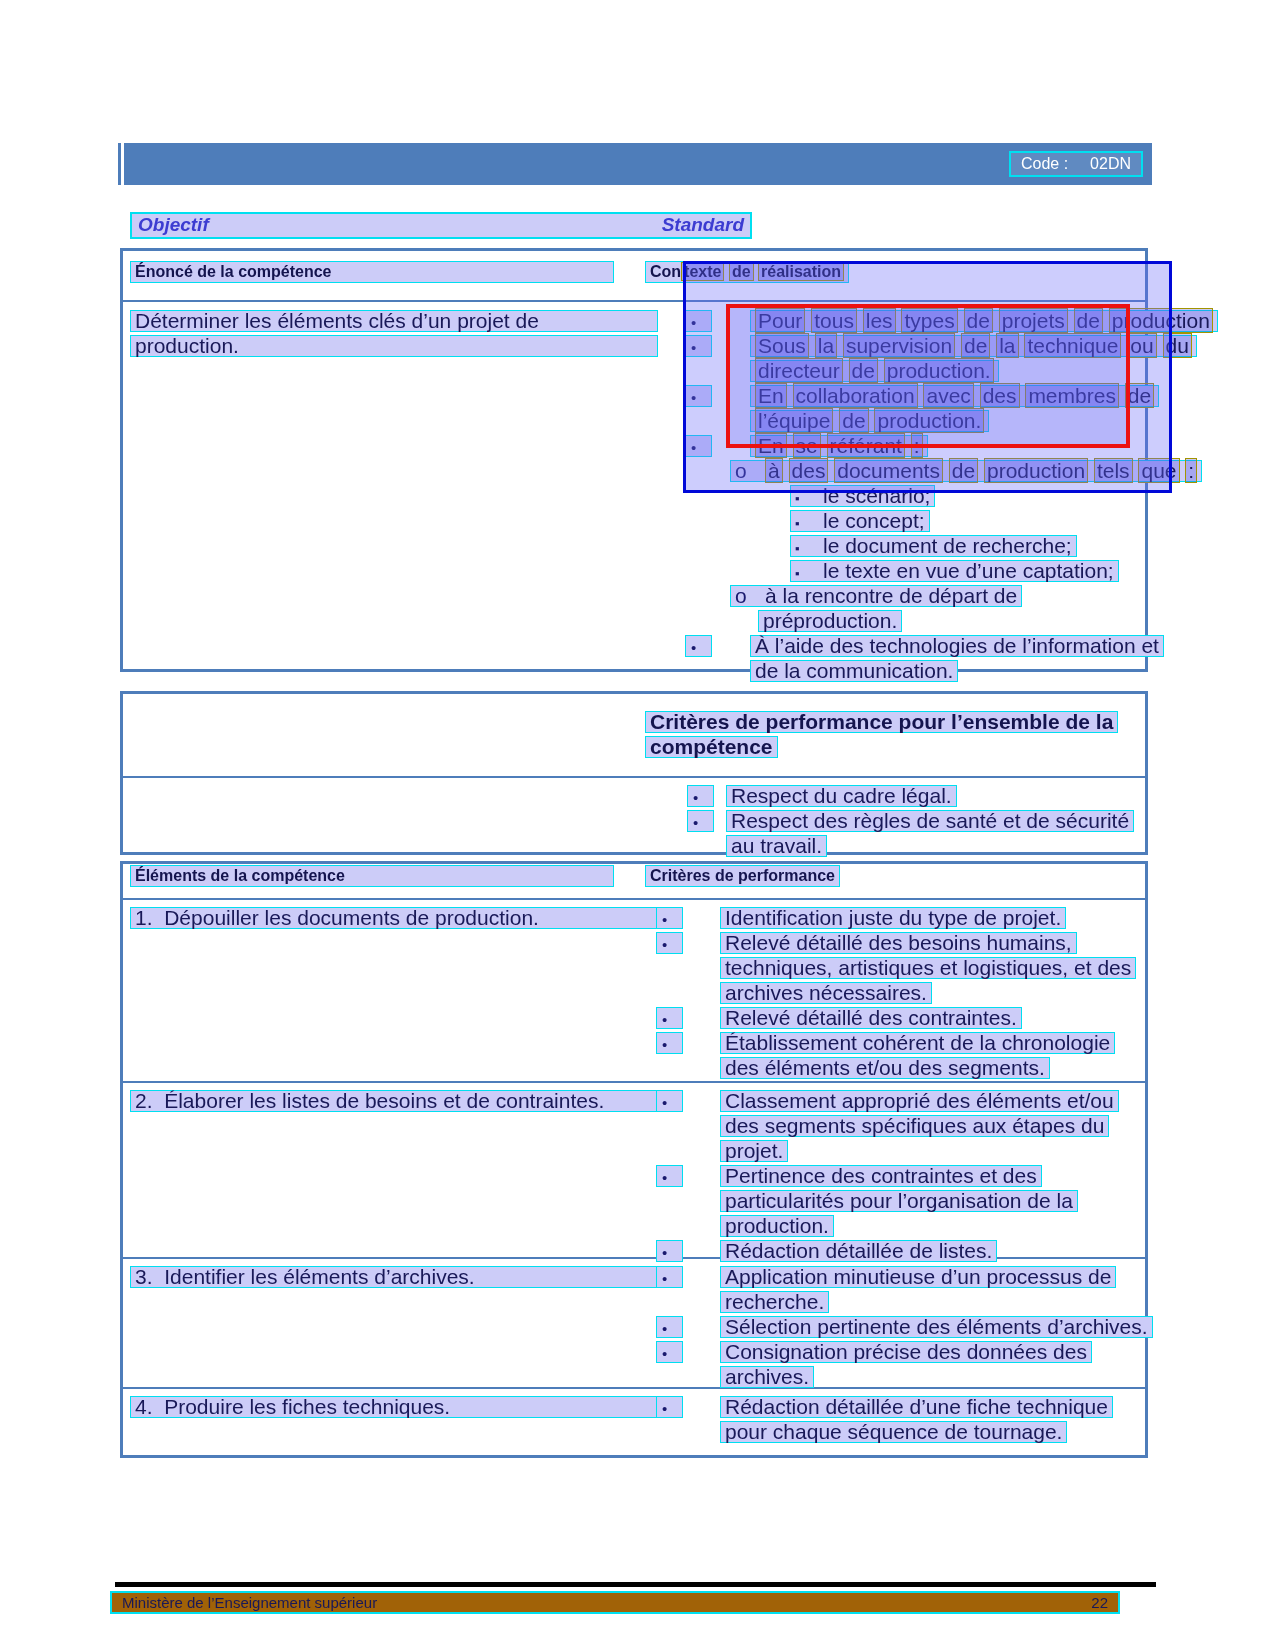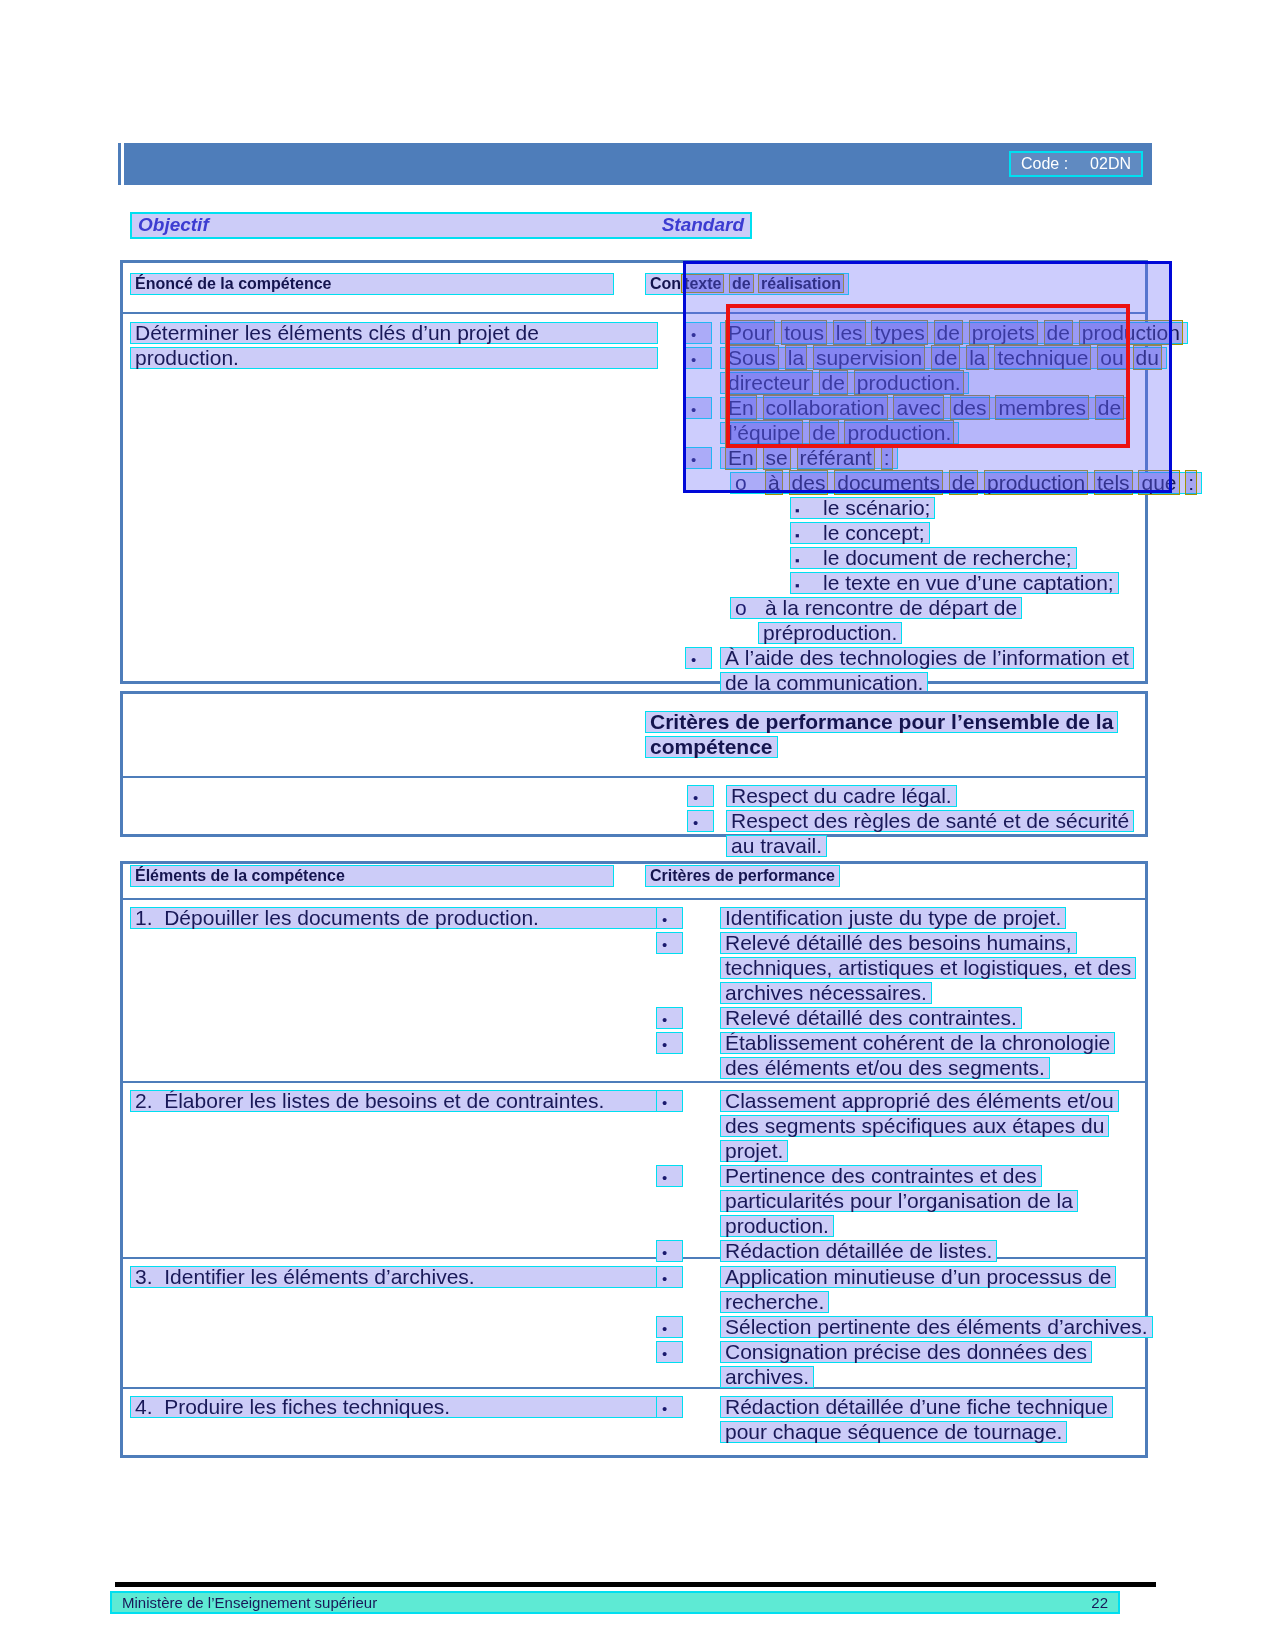--- a/index.html
+++ b/index.html
@@ -20,22 +20,22 @@
   .bold{font-weight:bold;color:#14144e;}
   .ln{height:25px;position:relative;font-size:21px;}
 
   
   .title{position:absolute;left:130px;top:212px;width:622px;height:27px;box-sizing:border-box;
      background:#ccccf8;border:2px solid #00dff0;display:flex;justify-content:space-between;
      align-items:flex-start;padding:0 6px;font-size:19px;font-weight:bold;font-style:italic;color:#3c3cd1;}
 
   
   .tbl{position:absolute;left:120px;width:1028px;box-sizing:border-box;border:3px solid #4e7dba;background:#fff;}
-  #table1{top:260px;height:424px;}
-  #table2{top:691px;height:146px;}
+  #table1{top:248px;height:424px;}
+  #table2{top:691px;height:164px;}
   #table3{top:861px;height:597px;}
   .grid{display:grid;grid-template-columns:522px 1fr;}
   .cl{padding-left:7px;}
   .cr{}
   .hdr{border-bottom:2px solid #4e7dba;}
   .t1-hdr{height:40px;padding-top:9px;box-sizing:content-box;}
   .t1-body{padding-top:7px;height:370px;}
   .t2-hdr{height:66px;padding-top:16px;}
   .t2-body{padding-top:6px;}
   .t3-hdr{height:34px;}
@@ -47,42 +47,42 @@
 
   .hw{width:484px;}
   .lw{width:528px;}
 
   
   .mk{position:absolute;top:0;width:27px;padding:0 0 0 5px;}
   .mk::before{content:"\2022";font-size:15px;color:#1a1a6e;}
   #table1 .mk{left:40px;}
   #table2 .mk{left:42px;}
   #table3 .mk{left:11px;}
-  #table1 .t0{margin-left:75px;}
+  #table1 .t0{margin-left:105px;}
   #table2 .t0{margin-left:81px;}
   #table3 .t0{margin-left:75px;}
   .l1{margin-left:85px;}
   .l1c{margin-left:113px;}
   .l2{margin-left:145px;}
   .l1::before{content:"o";display:inline-block;width:30px;color:#1a1a6e;}
   .l2::before{content:"\25AA";display:inline-block;width:28px;font-size:13px;color:#1a1a6e;}
 
   
   .wbox{border:1px solid #a39400;background:rgba(70,70,220,0.28);padding:0 2px;}
 
   
   .sel-blue{position:absolute;left:683px;top:261px;width:489px;height:232px;box-sizing:border-box;
      border:3px solid #0008d8;background:rgba(104,104,248,0.33);z-index:6;pointer-events:none;}
   .sel-red{position:absolute;left:726px;top:304px;width:404px;height:144px;box-sizing:border-box;
      border:4px solid #ec1111;background:rgba(92,92,240,0.20);z-index:7;pointer-events:none;}
 
   
   .f-rule{position:absolute;left:115px;top:1582px;width:1041px;height:5px;background:#000;}
   .f-bar{position:absolute;left:110px;top:1591px;width:1010px;height:23px;box-sizing:border-box;
-     background:#5eead4;border:2px solid #00dff0;display:flex;justify-content:space-between;
+     background:#a16207;border:2px solid #00dff0;display:flex;justify-content:space-between;
      align-items:center;padding:0 10px;font-size:15px;color:#191958;}
 </style>
 </head>
 <body>
 
 <div class="page">
 
   <div class="bar">
     <div class="bar-notch"></div>
     <div class="code-badge">

